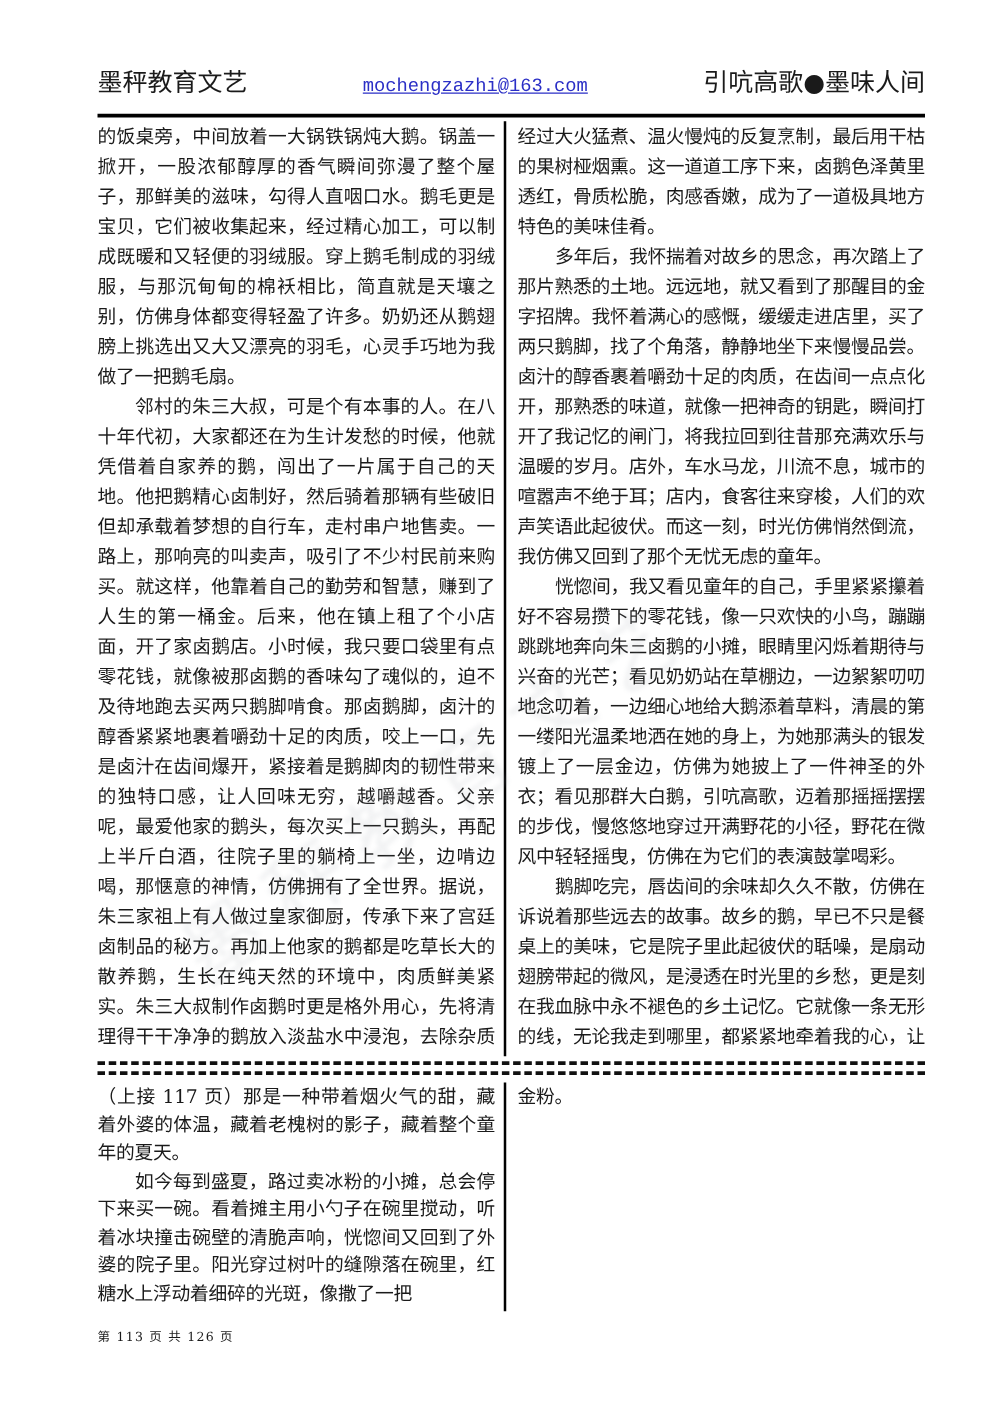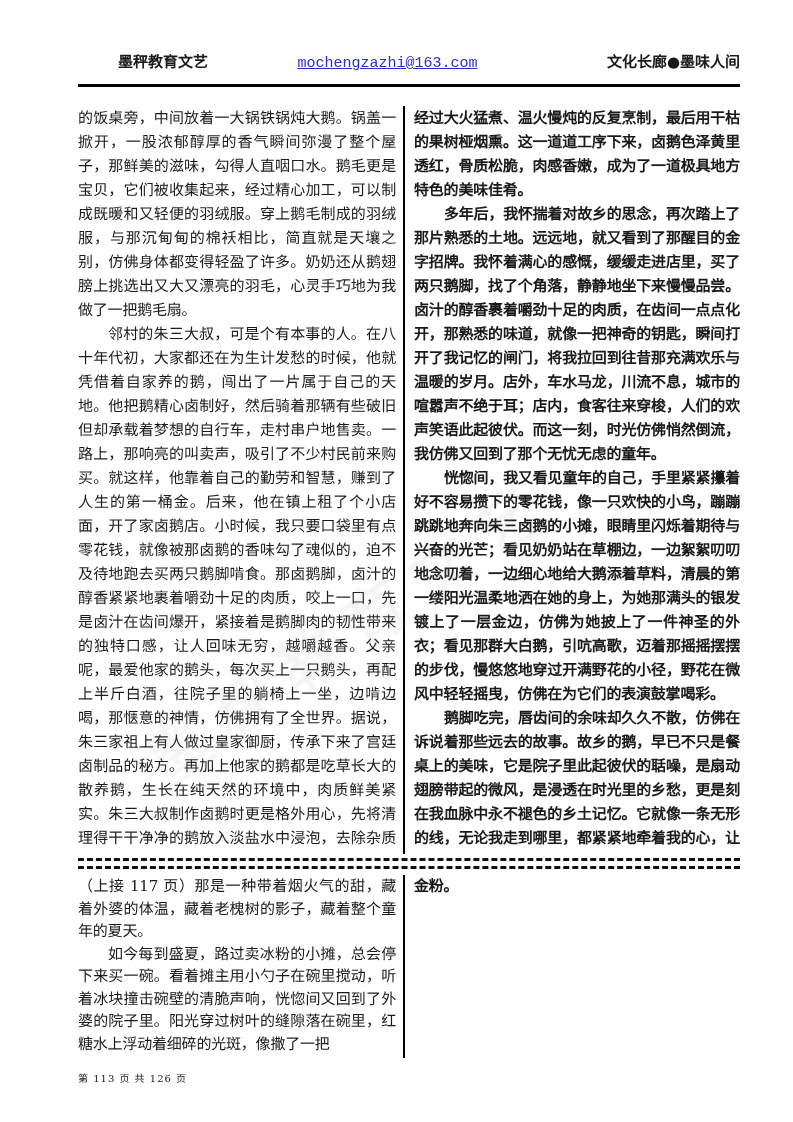--- a/index.html
+++ b/index.html
@@ -6,32 +6,32 @@
   .page{
     position:relative;width:793px;height:1122px;background:#fff;overflow:hidden;
     color:var(--text-color,#1a1a1a);
     font-family:"DejaVu Serif","Liberation Serif",serif;
   }
   .content{padding:0 53px 0 78px;}
   
   .header{display:flex;align-items:baseline;padding-top:50px;}
   .h-left,.h-right{
     font-family:"DejaVu Sans","Liberation Sans",sans-serif;
-    font-weight:bold;font-size:15px;white-space:nowrap;margin-left:40px;
+    font-weight:normal;font-size:20px;white-space:nowrap;
   }
   .h-center{flex:1;text-align:center;font-family:Liberation Mono, monospace;font-size:15px;}
   .h-center a{color:var(--link-blue,#2b2fc6);text-decoration:underline;cursor:pointer;}
   .rule{height:3px;background:#000;margin-top:12px;}
   
-  .cols{display:flex;margin-top:19px;}
+  .cols{display:flex;margin-top:3px;}
   .main-cols{height:748px;}
   .bottom-cols{height:183px;margin-top:6px;}
   .col{overflow:hidden;}
   .col-l{width:318px;}
-  .col-r{flex:1;font-weight:bold;}
+  .col-r{flex:1;}
   .vdiv{width:2px;background:#000;margin:0 9px 0 7px;align-self:stretch;}
   p{
     margin:0;font-size:15px;line-height:24px;text-align:justify;
     letter-spacing:-0.2px;
   }
   .bottom-cols p{line-height:22.5px;}
   .indent{text-indent:2em;}
   
   .dashed{margin-top:4px;height:5px;border-top:3px dashed #111;border-bottom:3px dashed #111;}
   
@@ -49,21 +49,21 @@
 </head>
 <body>
 
 <div class="page">
   <div class="watermark">墨秤教育文艺</div>
 
   <div class="content">
     <div class="header">
       <span class="h-left">墨秤教育文艺</span>
       <span class="h-center"><a>mochengzazhi@163.com</a></span>
-      <span class="h-right">文化长廊●墨味人间</span>
+      <span class="h-right">引吭高歌●墨味人间</span>
     </div>
 
     <div class="rule"></div>
 
     <div class="cols main-cols">
       <div class="col col-l">
         <p>的饭桌旁，中间放着一大锅铁锅炖大鹅。锅盖一掀开，一股浓郁醇厚的香气瞬间弥漫了整个屋子，那鲜美的滋味，勾得人直咽口水。鹅毛更是宝贝，它们被收集起来，经过精心加工，可以制成既暖和又轻便的羽绒服。穿上鹅毛制成的羽绒服，与那沉甸甸的棉袄相比，简直就是天壤之别，仿佛身体都变得轻盈了许多。奶奶还从鹅翅膀上挑选出又大又漂亮的羽毛，心灵手巧地为我做了一把鹅毛扇。</p>
         <p class="indent">邻村的朱三大叔，可是个有本事的人。在八十年代初，大家都还在为生计发愁的时候，他就凭借着自家养的鹅，闯出了一片属于自己的天地。他把鹅精心卤制好，然后骑着那辆有些破旧但却承载着梦想的自行车，走村串户地售卖。一路上，那响亮的叫卖声，吸引了不少村民前来购买。就这样，他靠着自己的勤劳和智慧，赚到了人生的第一桶金。后来，他在镇上租了个小店面，开了家卤鹅店。小时候，我只要口袋里有点零花钱，就像被那卤鹅的香味勾了魂似的，迫不及待地跑去买两只鹅脚啃食。那卤鹅脚，卤汁的醇香紧紧地裹着嚼劲十足的肉质，咬上一口，先是卤汁在齿间爆开，紧接着是鹅脚肉的韧性带来的独特口感，让人回味无穷，越嚼越香。父亲呢，最爱他家的鹅头，每次买上一只鹅头，再配上半斤白酒，往院子里的躺椅上一坐，边啃边喝，那惬意的神情，仿佛拥有了全世界。据说，朱三家祖上有人做过皇家御厨，传承下来了宫廷卤制品的秘方。再加上他家的鹅都是吃草长大的散养鹅，生长在纯天然的环境中，肉质鲜美紧实。朱三大叔制作卤鹅时更是格外用心，先将清理得干干净净的鹅放入淡盐水中浸泡，去除杂质和腥味，然后晾干水分。接着放入大铁锅，加入各种精心挑选的调料，花椒、八角、桂皮……这些调料在锅中与鹅相互交融，释放出诱人的香气。</p>
       </div>
       <div class="vdiv"></div>

